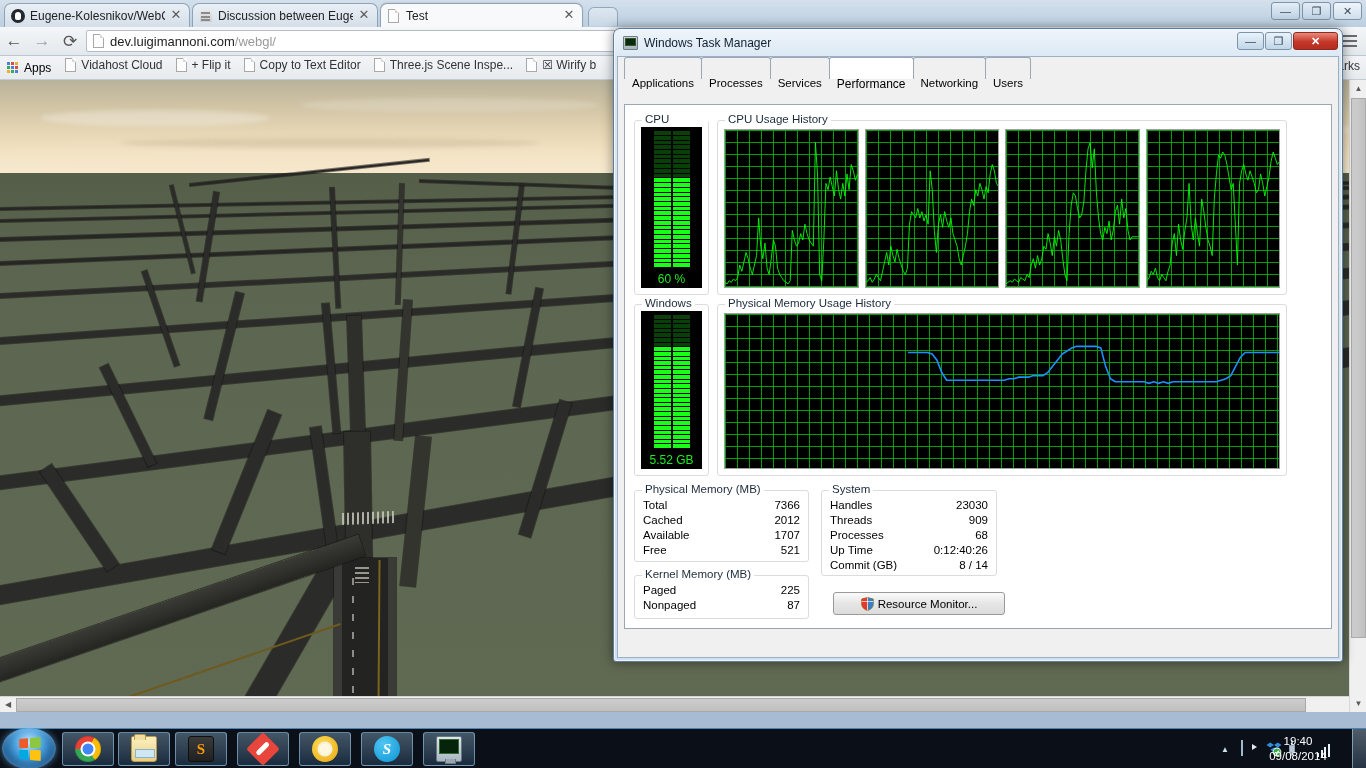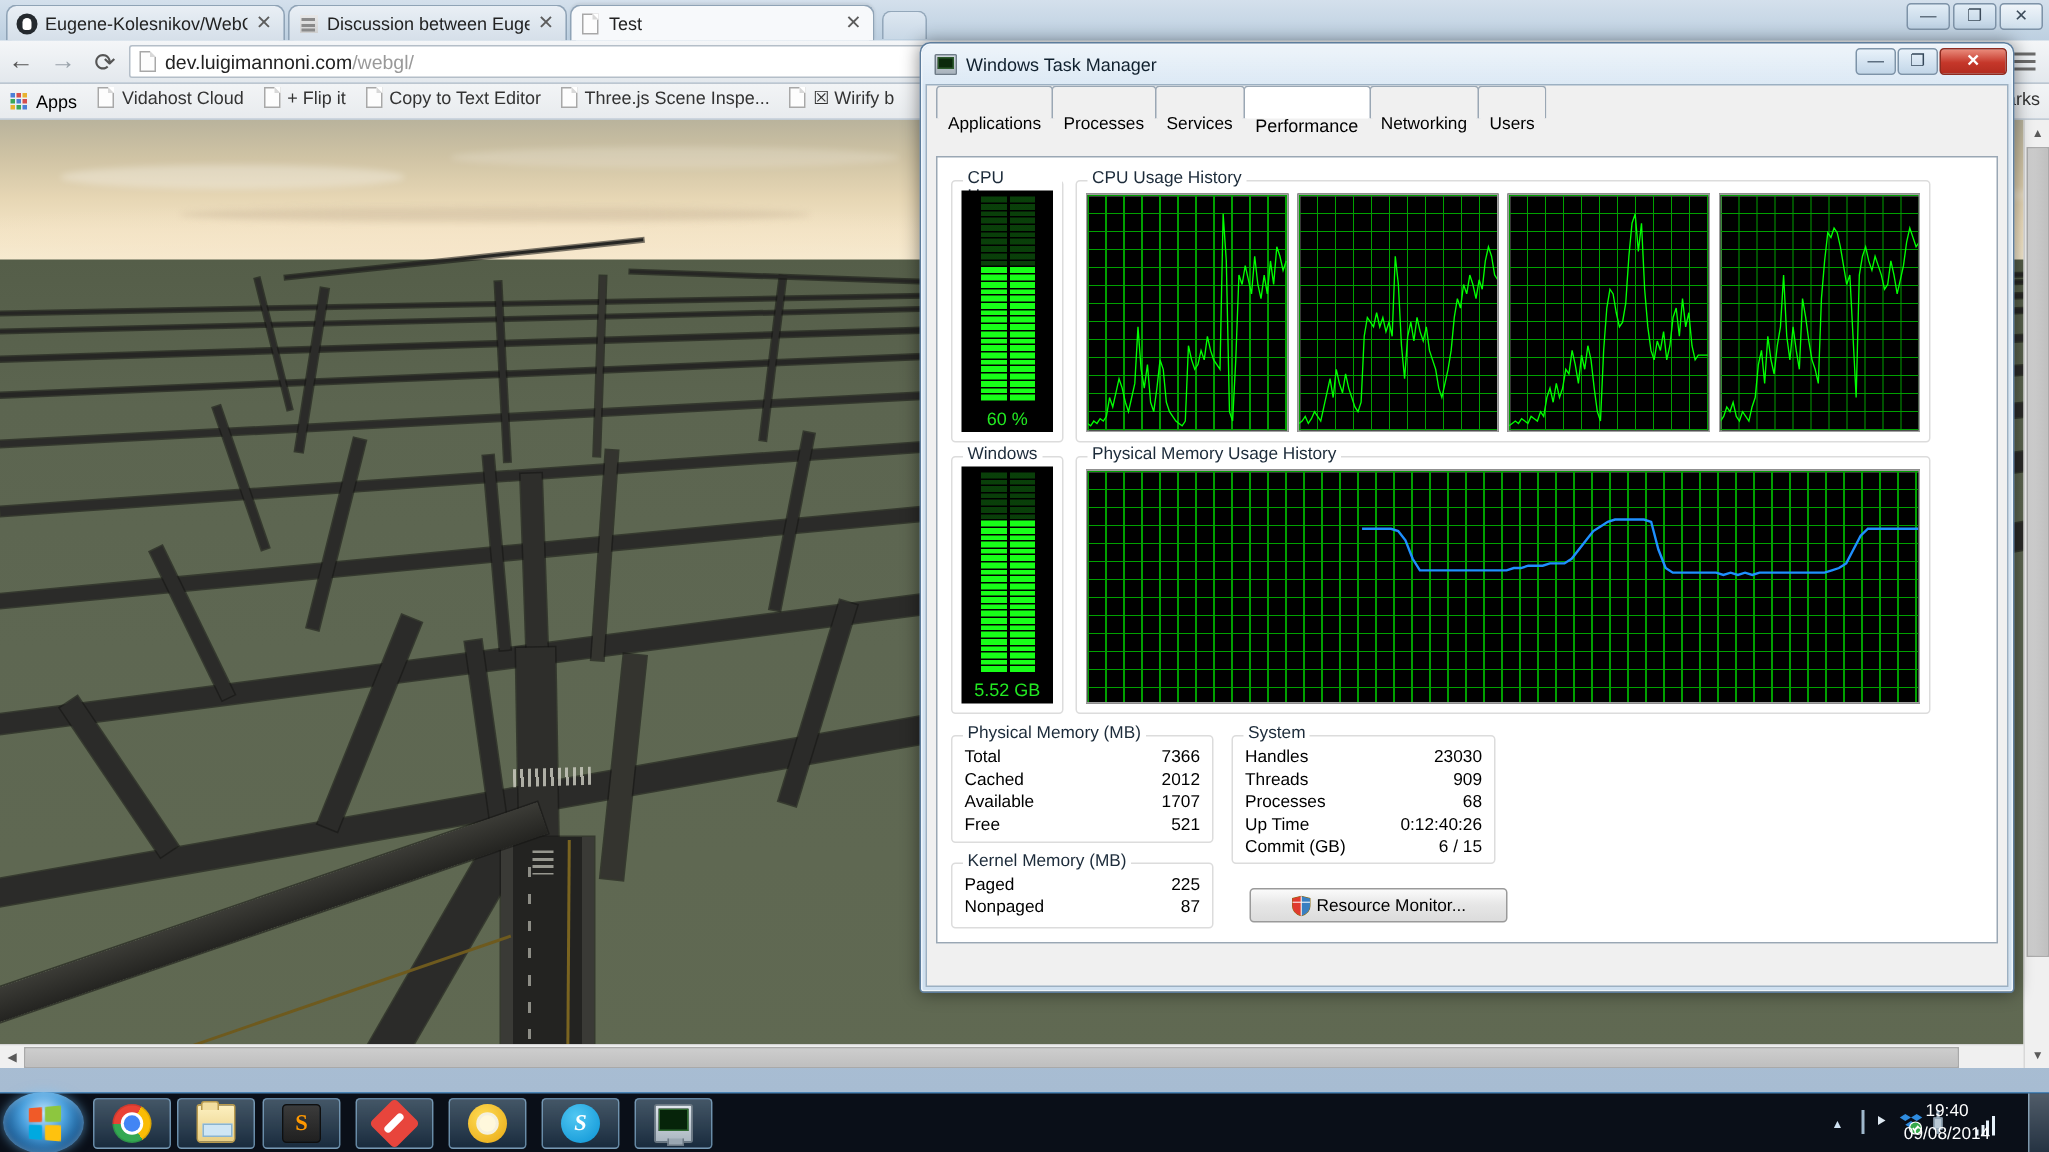--- a/index.html
+++ b/index.html
@@ -922,21 +922,21 @@
         <div class="stat-row" style="top:38px;">
           <span class="k">Processes</span>
           <span class="v">68</span>
         </div>
         <div class="stat-row" style="top:53px;">
           <span class="k">Up Time</span>
           <span class="v">0:12:40:26</span>
         </div>
         <div class="stat-row" style="top:68px;">
           <span class="k">Commit (GB)</span>
-          <span class="v">6 / 15</span>
+          <span class="v">8 / 14</span>
         </div>
       </div>
 
       <div id="resmon-btn">
         <span class="shield">
           <svg width="13" height="14" viewBox="0 0 13 14">
             <path d="M6.5 0.5 L12.3 2 V7 C12.3 10.4 9.6 12.6 6.5 13.5 C3.4 12.6 0.7 10.4 0.7 7 V2 Z" fill="#f2b21c" stroke="#8a6a10" stroke-width="0.7"></path>
             <path d="M6.5 0.5 L12.3 2 V7 C12.3 10.4 9.6 12.6 6.5 13.5 Z" fill="#3a7fc1"></path>
             <path d="M6.5 0.5 L0.7 2 V7 C0.7 10.4 3.4 12.6 6.5 13.5 Z" fill="#e03b2e"></path>
             <path d="M0.7 4.5 H12.3" stroke="#ffffff" stroke-width="0.8" opacity="0.85"></path>

